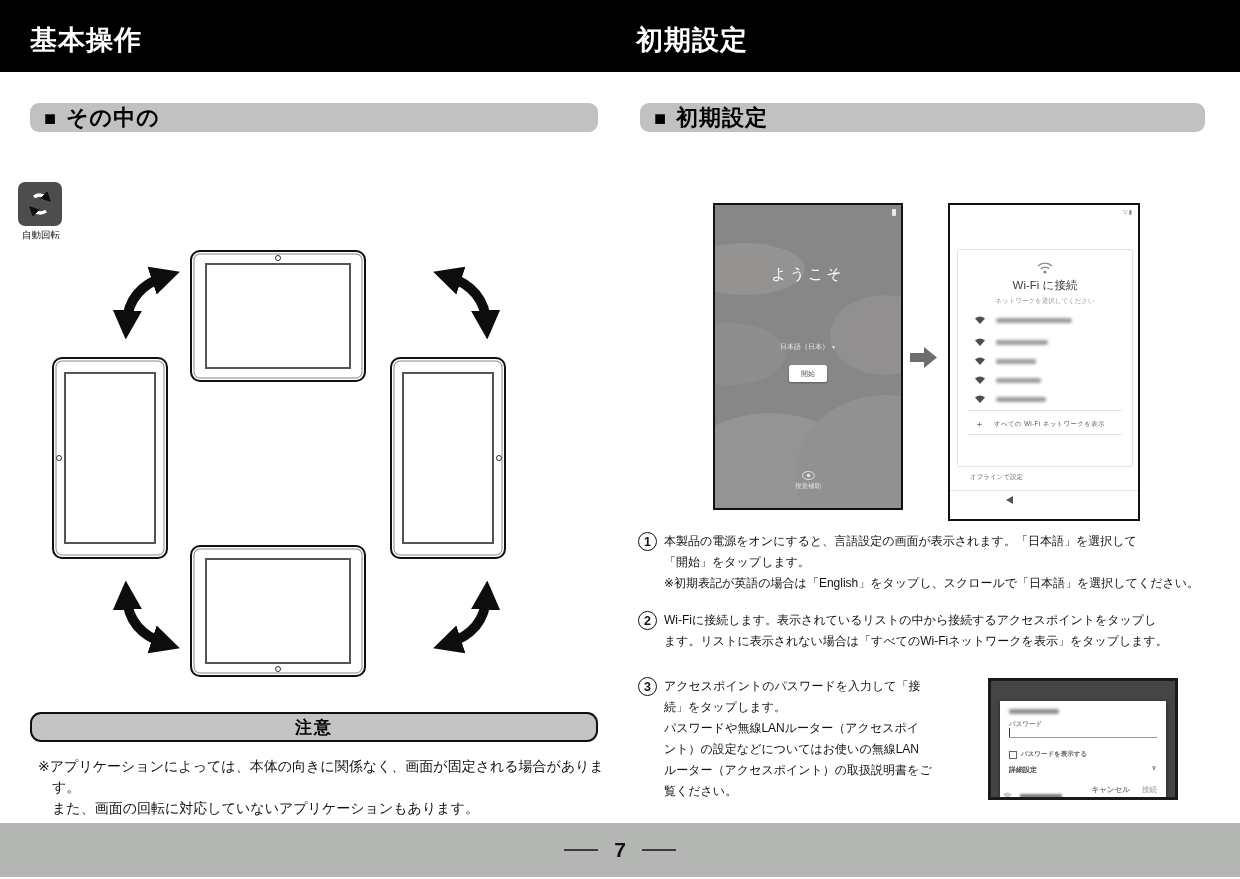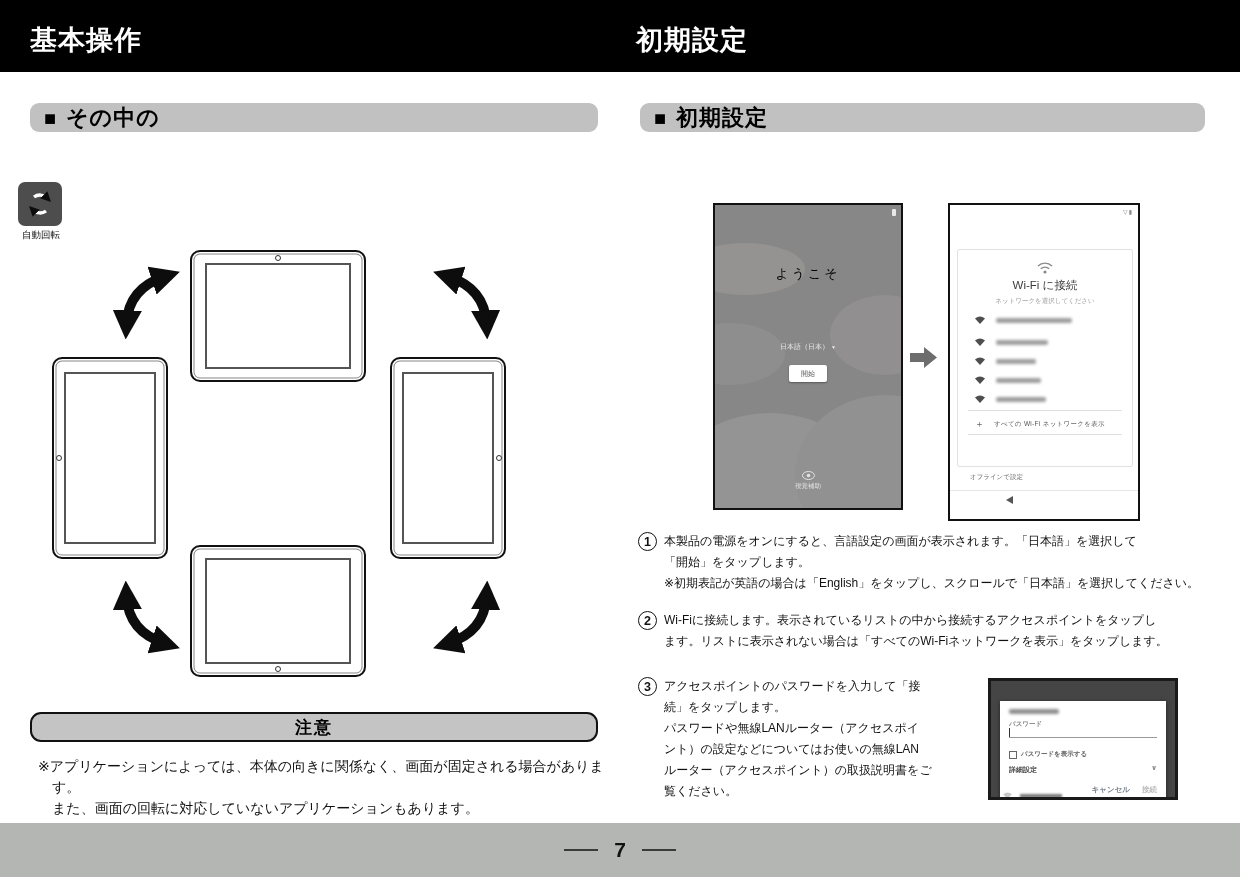--- a/index.html
+++ b/index.html
@@ -61,21 +61,21 @@
 
   
   .screen{position:absolute;border:2px solid #111;box-sizing:border-box;overflow:hidden;}
   .welcome{left:713px;top:203px;width:190px;height:307px;background:#878787;}
   .blob{position:absolute;background:#949392;border-radius:50%;}
   .blob-a{left:-30px;top:38px;width:120px;height:52px;}
   .blob-b{left:115px;top:90px;width:110px;height:80px;background:#918f8f;}
   .blob-c{left:-40px;top:118px;width:110px;height:62px;background:#8f8e8e;}
   .blob-d{left:-50px;top:208px;width:210px;height:170px;background:#959494;}
   .blob-e{left:80px;top:190px;width:180px;height:160px;background:#929191;}
-  .welcome-title{position:absolute;left:0;right:0;top:60px;text-align:center;color:#000000;font-size:13px;letter-spacing:3px;}
+  .welcome-title{position:absolute;left:0;right:0;top:60px;text-align:center;color:#ffffff;font-size:15px;letter-spacing:3px;}
   .welcome-lang{position:absolute;left:0;right:0;top:137px;text-align:center;color:#eaeaea;font-size:7px;}
   .start-btn{position:absolute;left:50%;top:160px;transform:translateX(-50%);width:38px;height:17px;background:#fff;border-radius:2px;
              display:flex;align-items:center;justify-content:center;font-size:7px;color:#555;box-shadow:0 1px 2px rgba(0,0,0,.35);}
   .a11y{position:absolute;left:0;right:0;top:266px;text-align:center;}
   .a11y-label{font-size:6.5px;color:#e2e2e2;margin-top:2px;}
   .batt-w{position:absolute;right:5px;top:4px;width:4px;height:7px;background:#e8e8e8;border-radius:1px;}
 
   .flow-arrow{position:absolute;left:910px;top:346px;}
 
   .wifi{left:948px;top:203px;width:192px;height:318px;background:#fff;}

